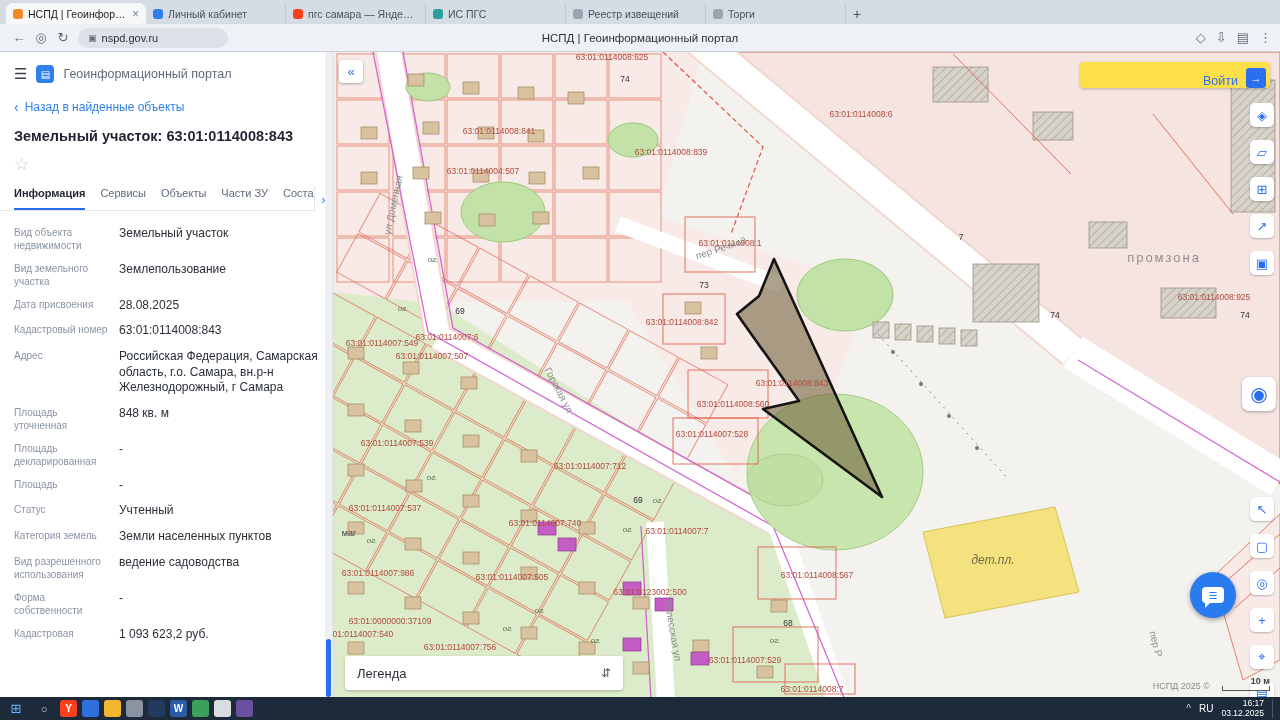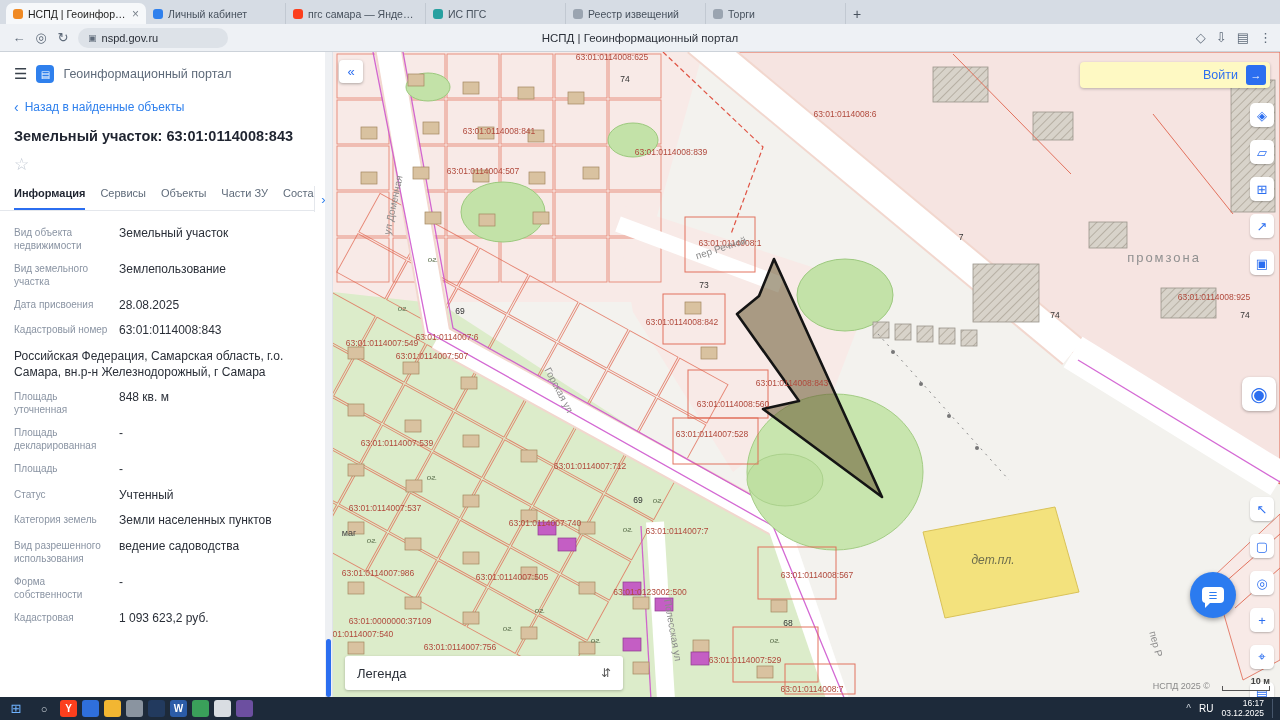--- a/index.html
+++ b/index.html
@@ -61,21 +61,21 @@
   .map-label{position:absolute;white-space:nowrap;}
   .map-label.parcel{font-size:8.5px;color:#b0493c;}
   .map-label.number{font-size:8.5px;color:#333;}
   .map-label.street{font-size:10px;color:#8a8a8a;}
   .map-label.area{font-size:13px;color:#909090;letter-spacing:2px;}
   .map-label.area2{font-size:12px;color:#6e6e4e;font-style:italic;}
   .map-label.poi{font-size:8px;color:#5f7250;font-style:italic;}
   .map-label.mag{font-size:9px;color:#444;}
 
   .collapse-btn{position:absolute;left:6px;top:8px;width:24px;height:23px;background:#fff;border:none;border-radius:4px;color:#2b6ef0;font-size:13px;box-shadow:0 1px 3px rgba(0,0,0,.3);}
-  .login{position:absolute;right:10px;top:10px;width:190px;height:26px;background:#fef9c3;border-radius:4px;box-shadow:0 1px 3px rgba(0,0,0,.25);display:flex;align-items:center;justify-content:flex-end;gap:8px;padding:0 4px 0 10px;}
+  .login{position:absolute;right:10px;top:10px;width:190px;height:26px;background:#fde047;border-radius:4px;box-shadow:0 1px 3px rgba(0,0,0,.25);display:flex;align-items:flex-end;justify-content:flex-end;gap:8px;padding:0 4px 0 10px;}
   .login-label{color:#2b6ef0;font-size:12.5px;}
   .login-ic{width:20px;height:20px;background:#2b6ef0;border-radius:3px;color:#fff;font-size:11px;display:flex;align-items:center;justify-content:center;}
   .tools{position:absolute;right:6px;display:flex;flex-direction:column;gap:13px;}
   .tools.top{top:51px;}
   .tools.bottom{top:445px;}
   .map-btn{width:24px;height:24px;background:#fff;border:none;border-radius:5px;color:#2b6ef0;font-size:13px;box-shadow:0 1px 2px rgba(0,0,0,.25);display:flex;align-items:center;justify-content:center;padding:0;}
   .assistant{position:absolute;right:4px;top:325px;width:34px;height:34px;background:#fff;border:none;border-radius:7px;color:#2b6ef0;font-size:20px;box-shadow:0 1px 3px rgba(0,0,0,.3);display:flex;align-items:center;justify-content:center;}
   .chat-fab{position:absolute;right:44px;top:520px;width:46px;height:46px;border:none;border-radius:50%;background:#2b7bf0;box-shadow:0 2px 5px rgba(0,0,0,.35);display:flex;align-items:center;justify-content:center;}
   .fab-bubble{width:22px;height:16px;background:#fff;border-radius:4px;display:flex;align-items:center;justify-content:center;font-size:10px;color:#2b7bf0;position:relative;}
   .fab-bubble::after{content:"";position:absolute;left:3px;bottom:-5px;border:4px solid transparent;border-top-color:#fff;border-left-color:#fff;}
@@ -188,20 +188,21 @@
           </div>
           <div class="frow">
             <div class="flabel">Дата присвоения</div>
             <div class="fvalue">28.08.2025</div>
           </div>
           <div class="frow">
             <div class="flabel">Кадастровый номер</div>
             <div class="fvalue">63:01:0114008:843</div>
           </div>
           <div class="frow">
+            <div class="flabel">Адрес</div>
             <div class="fvalue">Российская Федерация, Самарская область, г.о. Самара, вн.р-н Железнодорожный, г Самара</div>
           </div>
           <div class="frow">
             <div class="flabel">Площадь уточненная</div>
             <div class="fvalue">848 кв. м</div>
           </div>
           <div class="frow">
             <div class="flabel">Площадь декларированная</div>
             <div class="fvalue">-</div>
           </div>
@@ -452,21 +453,21 @@
           <circle cx="616" cy="364" r="2"></circle>
           <circle cx="644" cy="396" r="2"></circle>
         </g>
         <path d="M545,282 L676,428" stroke="#888" stroke-width="1" stroke-dasharray="2,5" fill="none"></path>
         <polygon points="441,207 549,445 430,357 466,349 404,262 426,244" fill="rgba(104,87,50,0.55)" stroke="#141414" stroke-width="2.6" stroke-linejoin="round"></polygon>
       </svg>
 
       <div class="map-labels">
           <span class="map-label parcel" style="left: 279px; top: 5px; transform: translate(-50%, -50%);">63:01:0114008:625</span>
           <span class="map-label number" style="left: 292px; top: 27px; transform: translate(-50%, -50%);">74</span>
-          <span class="map-label parcel" style="left: 512px; top: 62px; transform: translate(-50%, -50%);">63:01:0114008:6</span>
+          <span class="map-label parcel" style="left: 528px; top: 62px; transform: translate(-50%, -50%);">63:01:0114008:6</span>
           <span class="map-label parcel" style="left: 338px; top: 100px; transform: translate(-50%, -50%);">63:01:0114008:839</span>
           <span class="map-label parcel" style="left: 166px; top: 79px; transform: translate(-50%, -50%);">63:01:0114008:841</span>
           <span class="map-label parcel" style="left: 150px; top: 119px; transform: translate(-50%, -50%);">63:01:0114004:507</span>
           <span class="map-label street" style="left: 60px; top: 153px; transform: translate(-50%, -50%) rotate(-78deg);">ул Доменная</span>
           <span class="map-label parcel" style="left: 397px; top: 191px; transform: translate(-50%, -50%);">63:01:0114008:1</span>
           <span class="map-label street" style="left: 388px; top: 196px; transform: translate(-50%, -50%) rotate(-18deg);">пер Речной</span>
           <span class="map-label number" style="left: 628px; top: 185px; transform: translate(-50%, -50%);">7</span>
           <span class="map-label area" style="left: 831px; top: 205px; transform: translate(-50%, -50%);">промзона</span>
           <span class="map-label number" style="left: 371px; top: 233px; transform: translate(-50%, -50%);">73</span>
           <span class="map-label parcel" style="left: 881px; top: 245px; transform: translate(-50%, -50%);">63:01:0114008:925</span>

